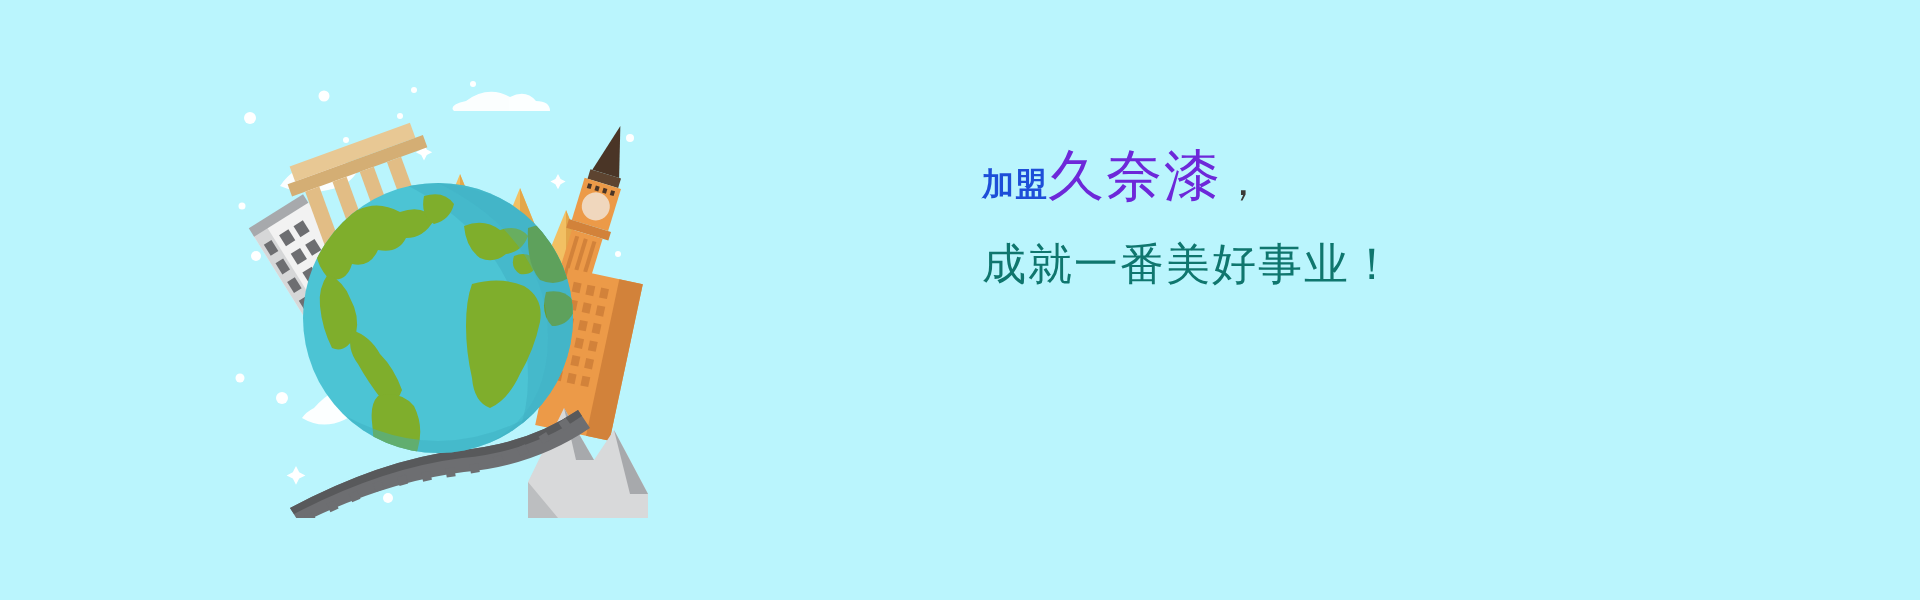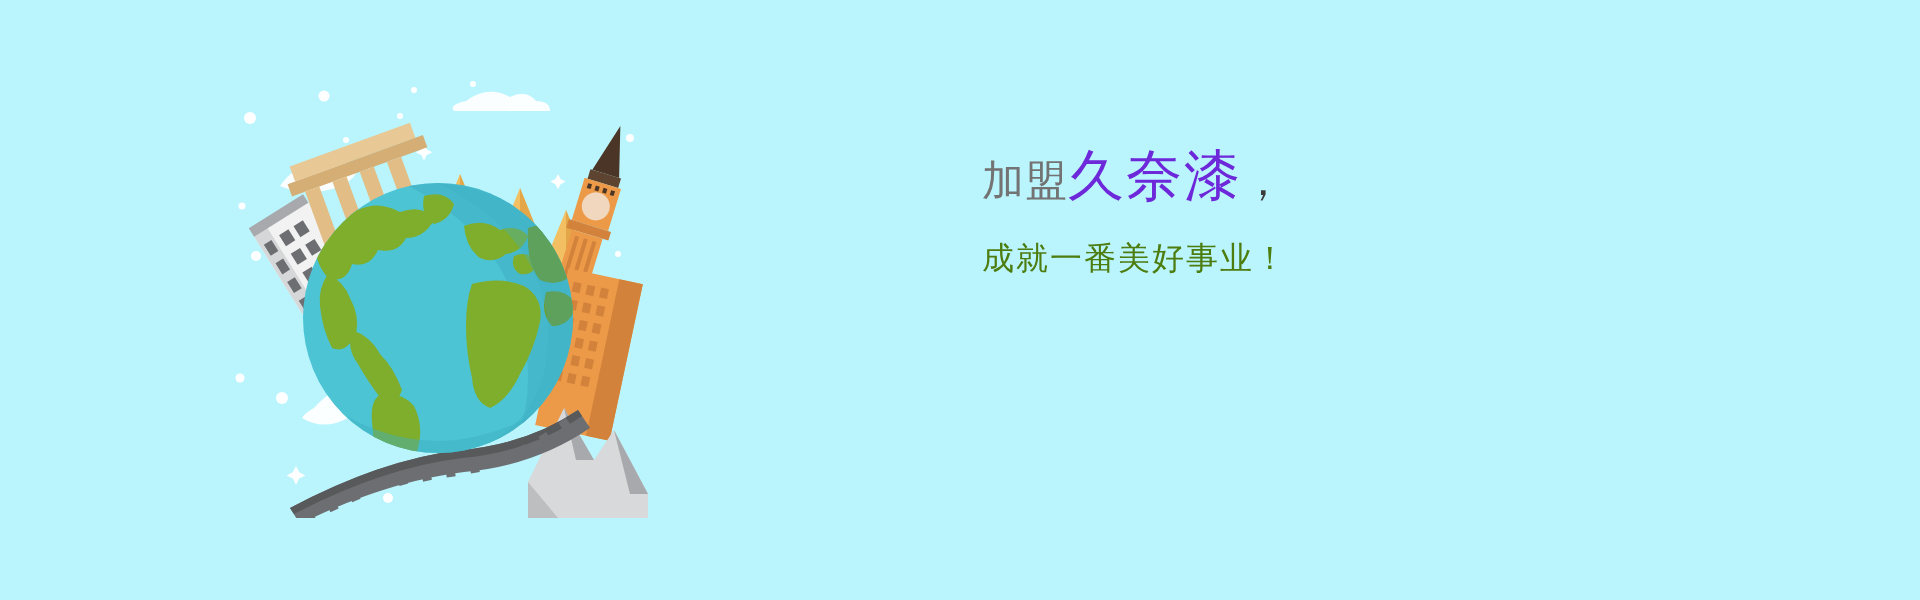--- a/index.html
+++ b/index.html
@@ -39,41 +39,41 @@
     width: 760px;
   }
   .line {
     white-space: nowrap;
     line-height: 1.0;
   }
   #line-1 { height: 72px; }
   #line-2 { height: 72px; margin-top: 22px; }
 
   .t-gray {
-    color: #737373;
-    font-size: 42px;
-    font-weight: 400;
+    color: #1d4ed8;
+    font-size: 32px;
+    font-weight: 700;
     letter-spacing: 1px;
     vertical-align: baseline;
   }
   .t-brand {
     color: #6d28d9;
     font-size: 56px;
     font-weight: 400;
     letter-spacing: 2px;
     vertical-align: baseline;
   }
   .t-comma {
     color: #3b3b39;
     font-size: 42px;
     vertical-align: baseline;
   }
   .t-sub {
-    color: #4d7c0f;
-    font-size: 32px;
+    color: #0f766e;
+    font-size: 44px;
     font-weight: 400;
     letter-spacing: 2px;
   }
 </style>
 </head>
 <body>
 
 <div id="banner">
 
   <div id="illustration">

